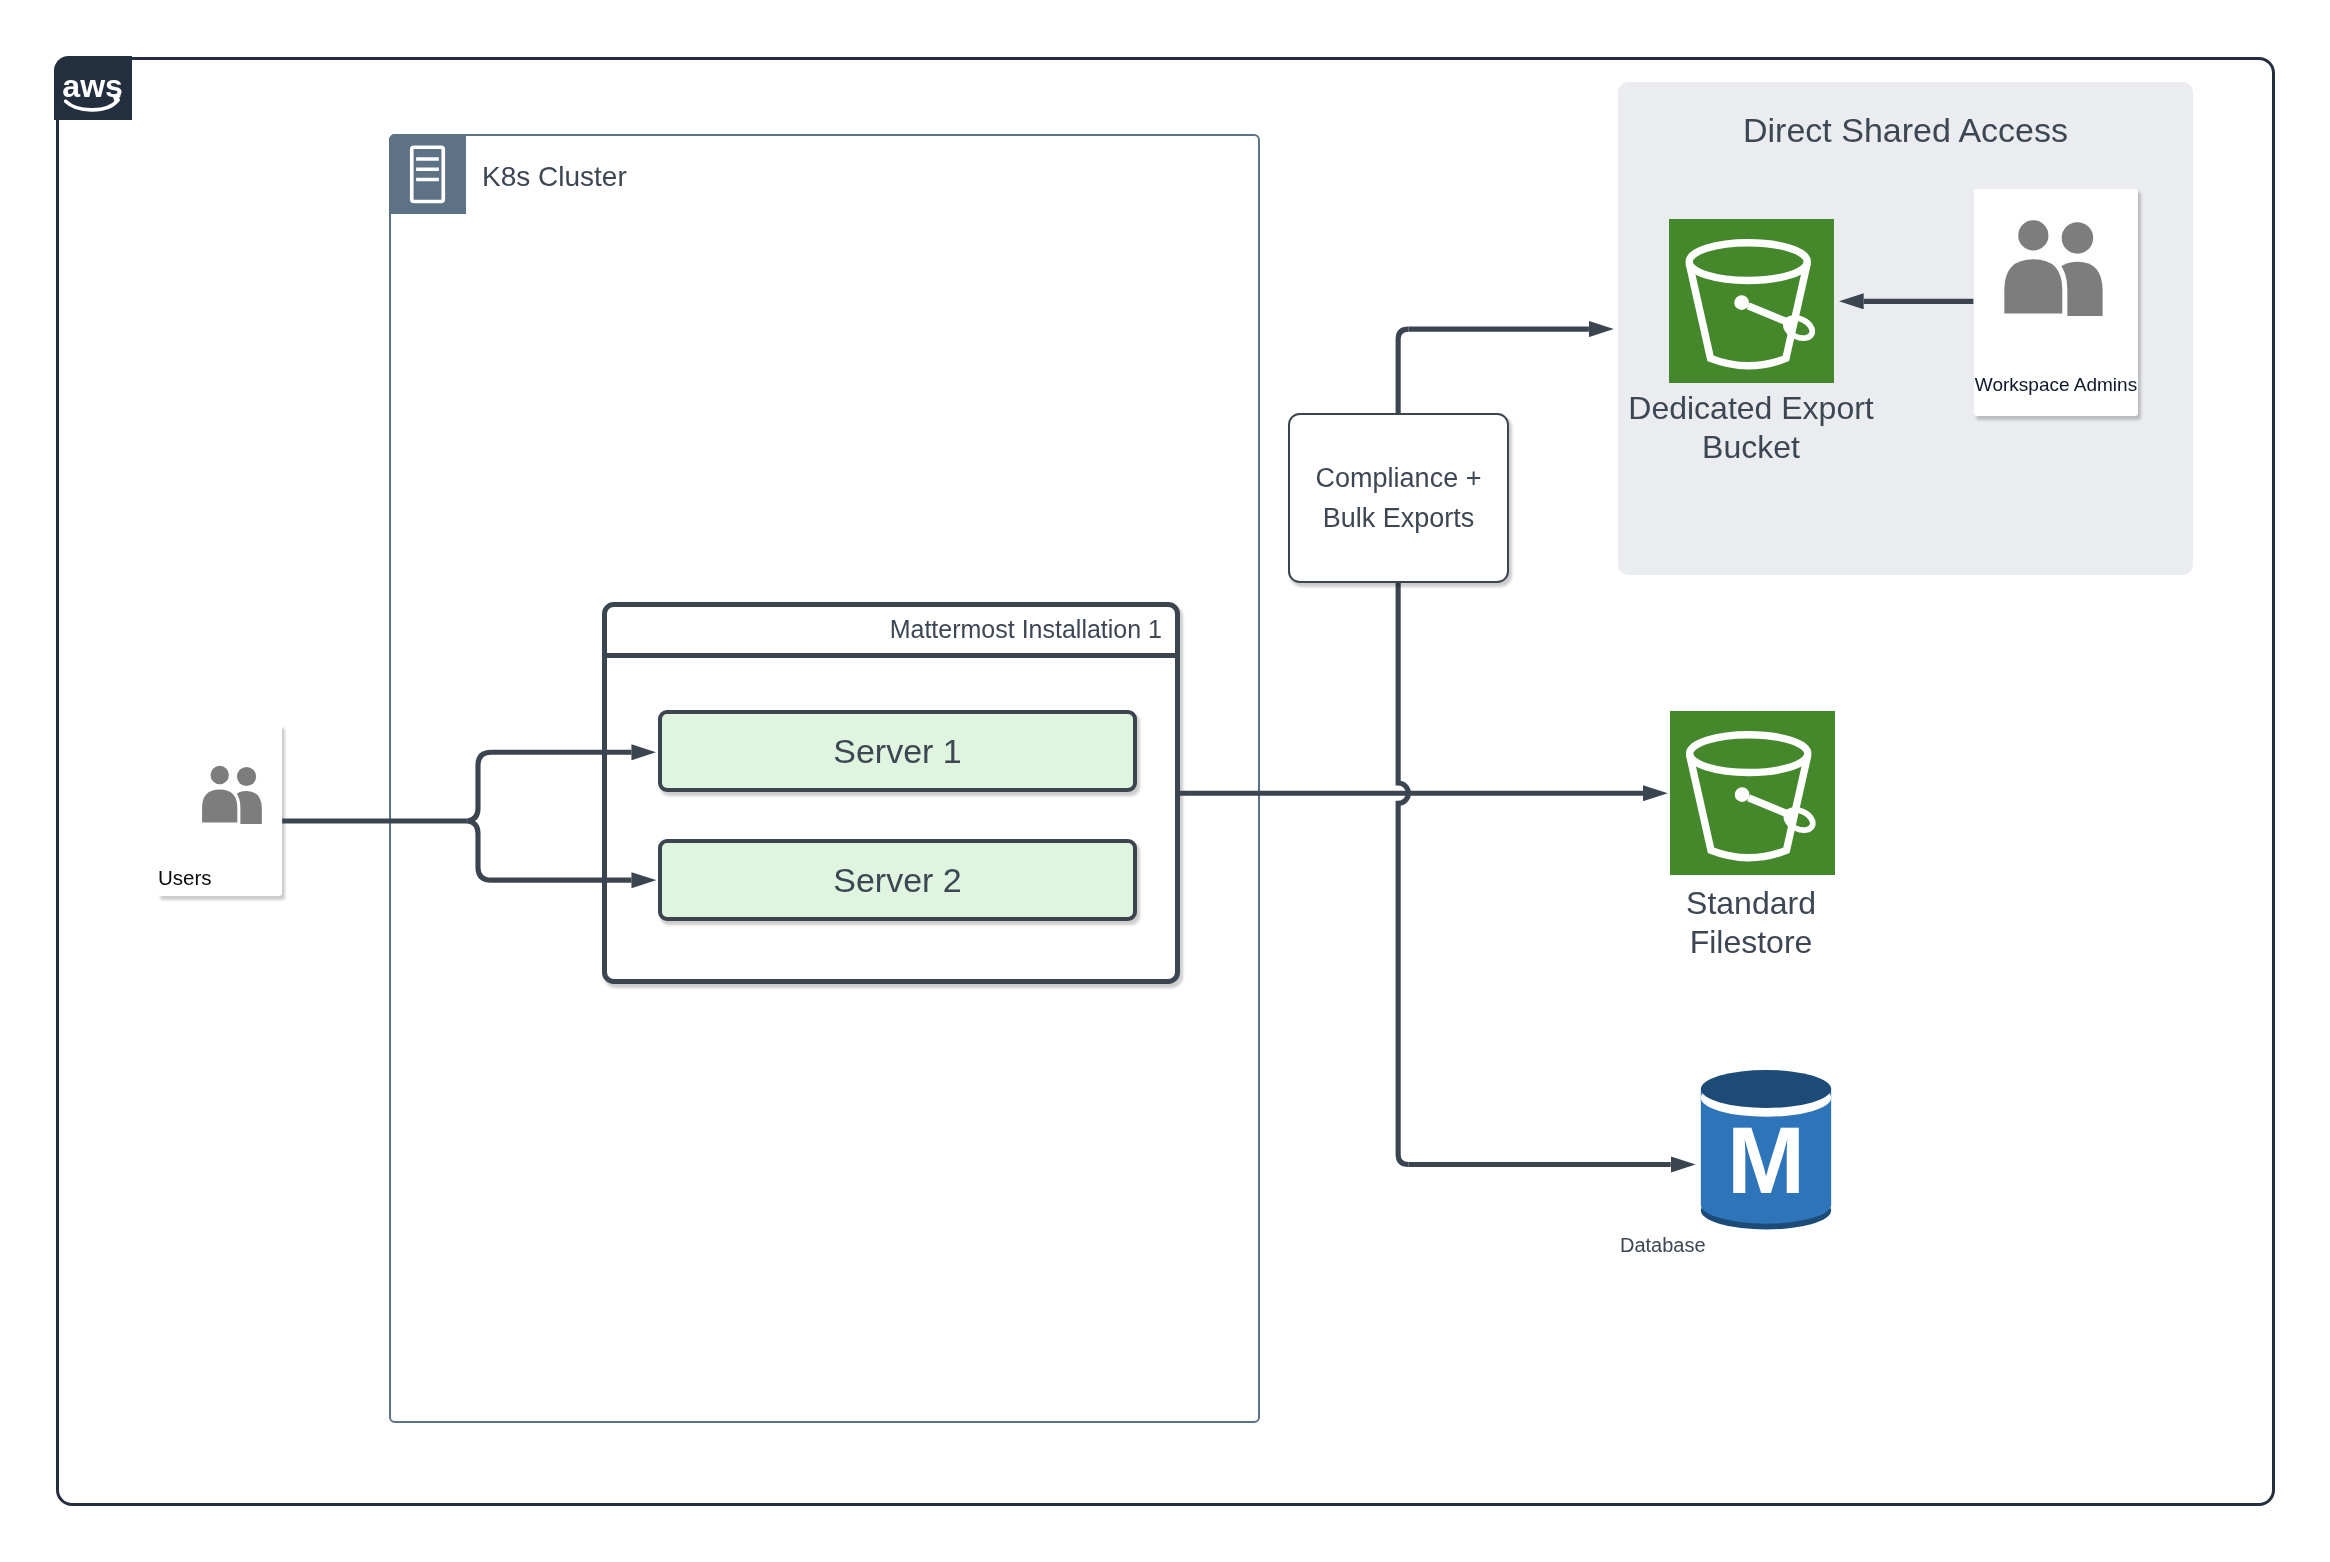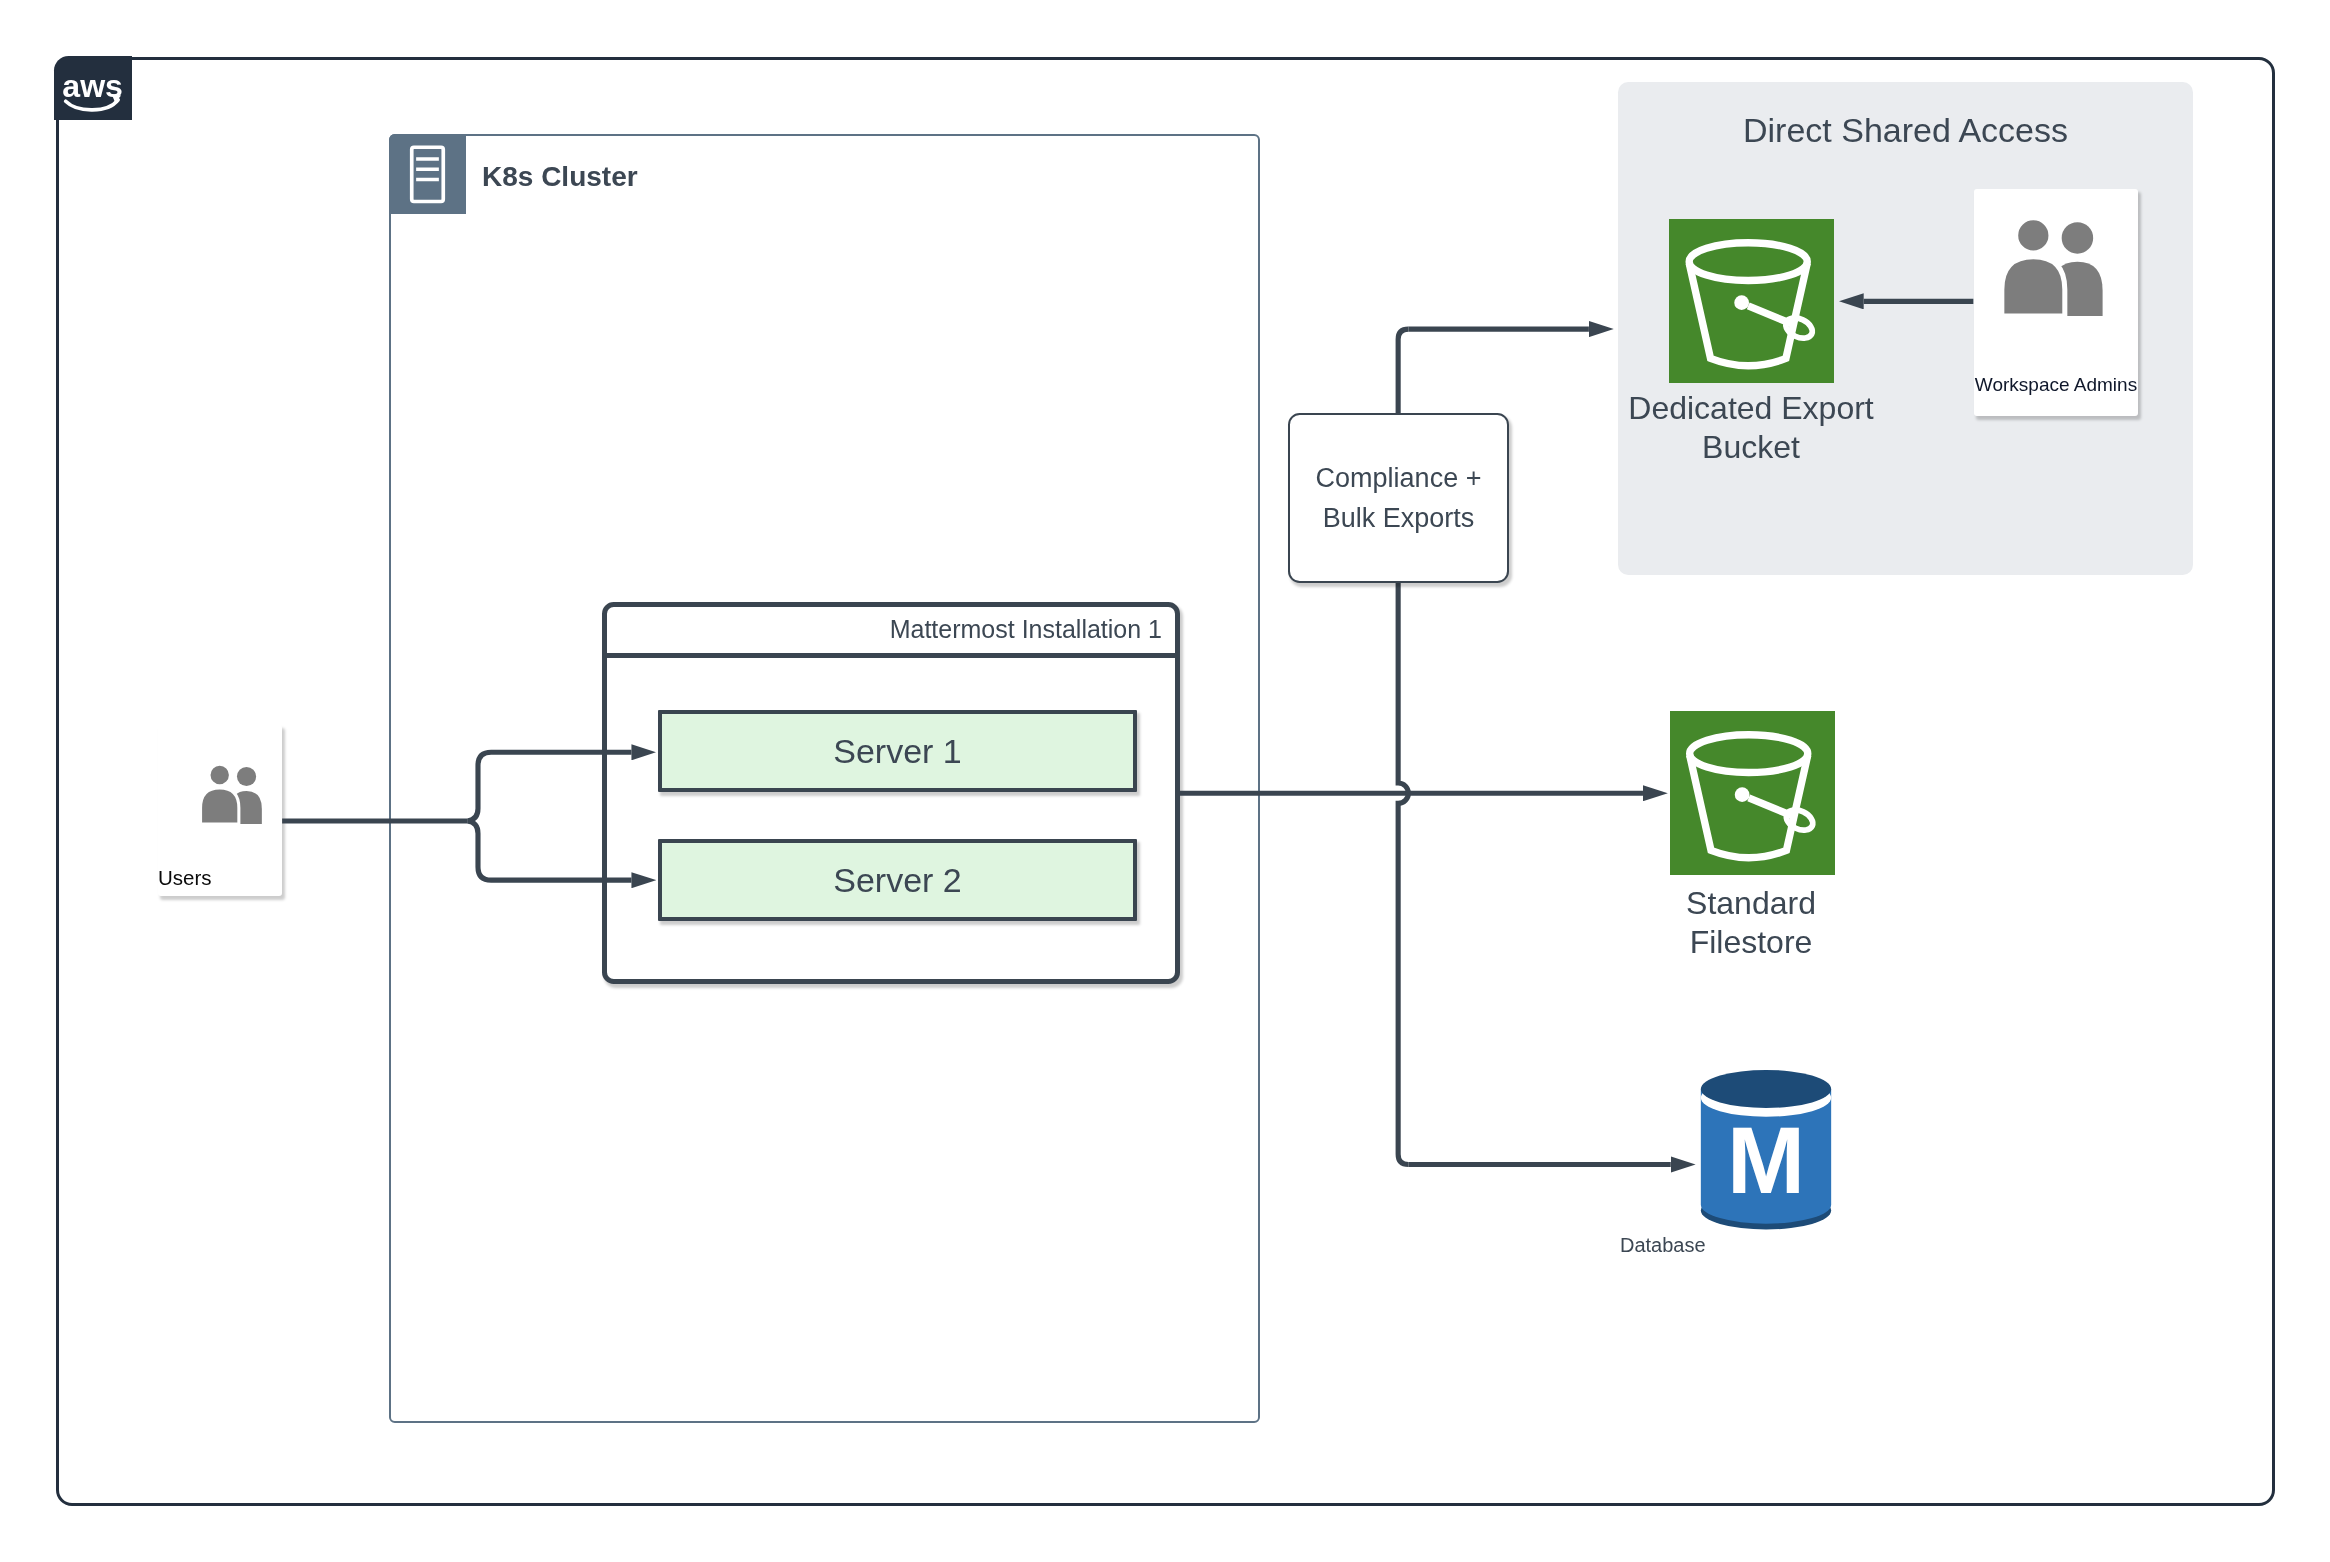--- a/index.html
+++ b/index.html
@@ -9,32 +9,32 @@
   .txt{color:#3C4753;}
   .shadow{box-shadow:2.9px 3.7px 2.9px rgba(0,0,0,0.20);}
 
   
   .frame{left:56px;top:57px;width:2219px;height:1449px;border:3.7px solid #232F3E;border-radius:16px;z-index:1;}
   .aws-badge{left:54px;top:56px;width:78px;height:64px;background:#232F3E;border-top-left-radius:14.6px;z-index:2;}
 
   
   .k8s-box{left:389px;top:134px;width:871px;height:1289px;border:2.9px solid #5D7285;border-radius:5.8px;z-index:1;}
   .k8s-icon{left:389px;top:134px;width:77px;height:80px;background:#5D7285;border-top-left-radius:5.8px;z-index:2;}
-  .k8s-label{left:482px;top:161px;width:365px;font-size:28px;z-index:2;font-weight:bold;}
+  .k8s-label{left:482px;top:161px;width:365px;font-size:28px;z-index:2;}
 
   
   .users-card{left:158px;top:725px;width:124px;height:171px;background:#fff;border-radius:2.9px;z-index:2;}
   .users-icon{left:195px;top:765px;width:77px;height:59px;z-index:2;}
   .users-label{left:158px;top:866px;width:124px;font-size:20.5px;color:#0A0A0A;z-index:2;}
 
   
   .mm-box{left:602px;top:602px;width:578px;height:382px;background:#fff;border:5.1px solid #3A4550;border-radius:11.7px;z-index:2;}
   .mm-title{left:594px;top:615px;width:568px;text-align:right;font-size:25px;z-index:2;}
   .mm-divider{left:607px;top:653px;width:568px;height:5.1px;background:#3A4550;z-index:2;}
-  .server-box{left:658px;width:479px;height:82px;background:#DFF5E0;border:4.4px solid #3A4550;border-radius:1px;
+  .server-box{left:658px;width:479px;height:82px;background:#DFF5E0;border:4.4px solid #3A4550;border-radius:9px;
               display:flex;align-items:center;justify-content:center;font-size:34px;color:#3C4753;z-index:2;}
   .server-1{top:710px;}
   .server-2{top:839px;}
 
   
   .compliance-box{left:1288px;top:413px;width:221px;height:170px;background:#fff;border:2.2px solid #3A4550;border-radius:11.7px;
                   display:flex;flex-direction:column;align-items:center;justify-content:center;
                   font-size:27px;line-height:40px;color:#3C4753;text-align:center;z-index:4;}
 
   

